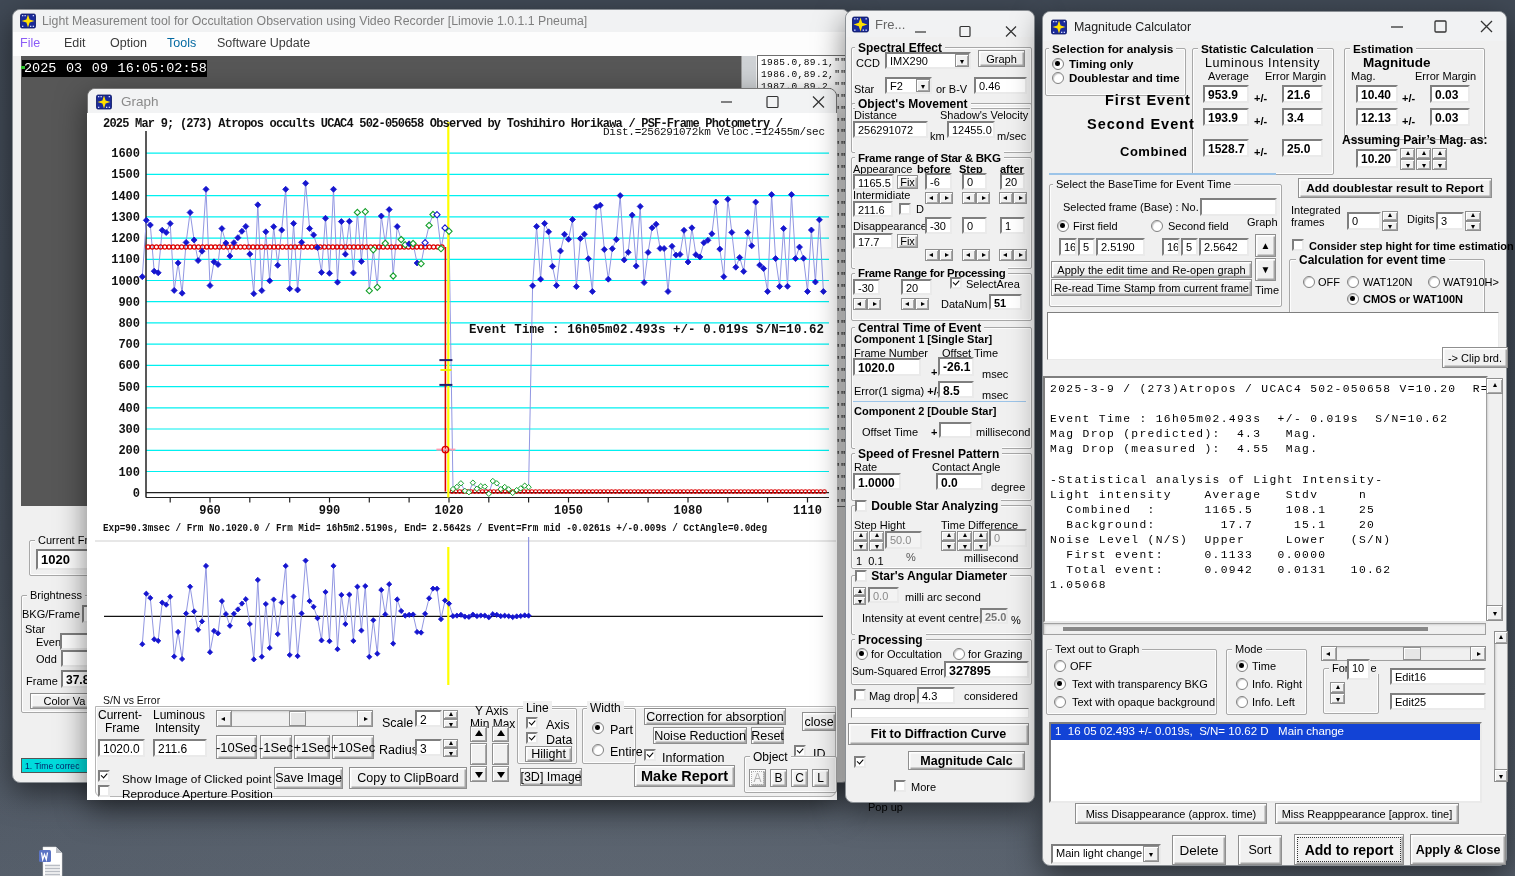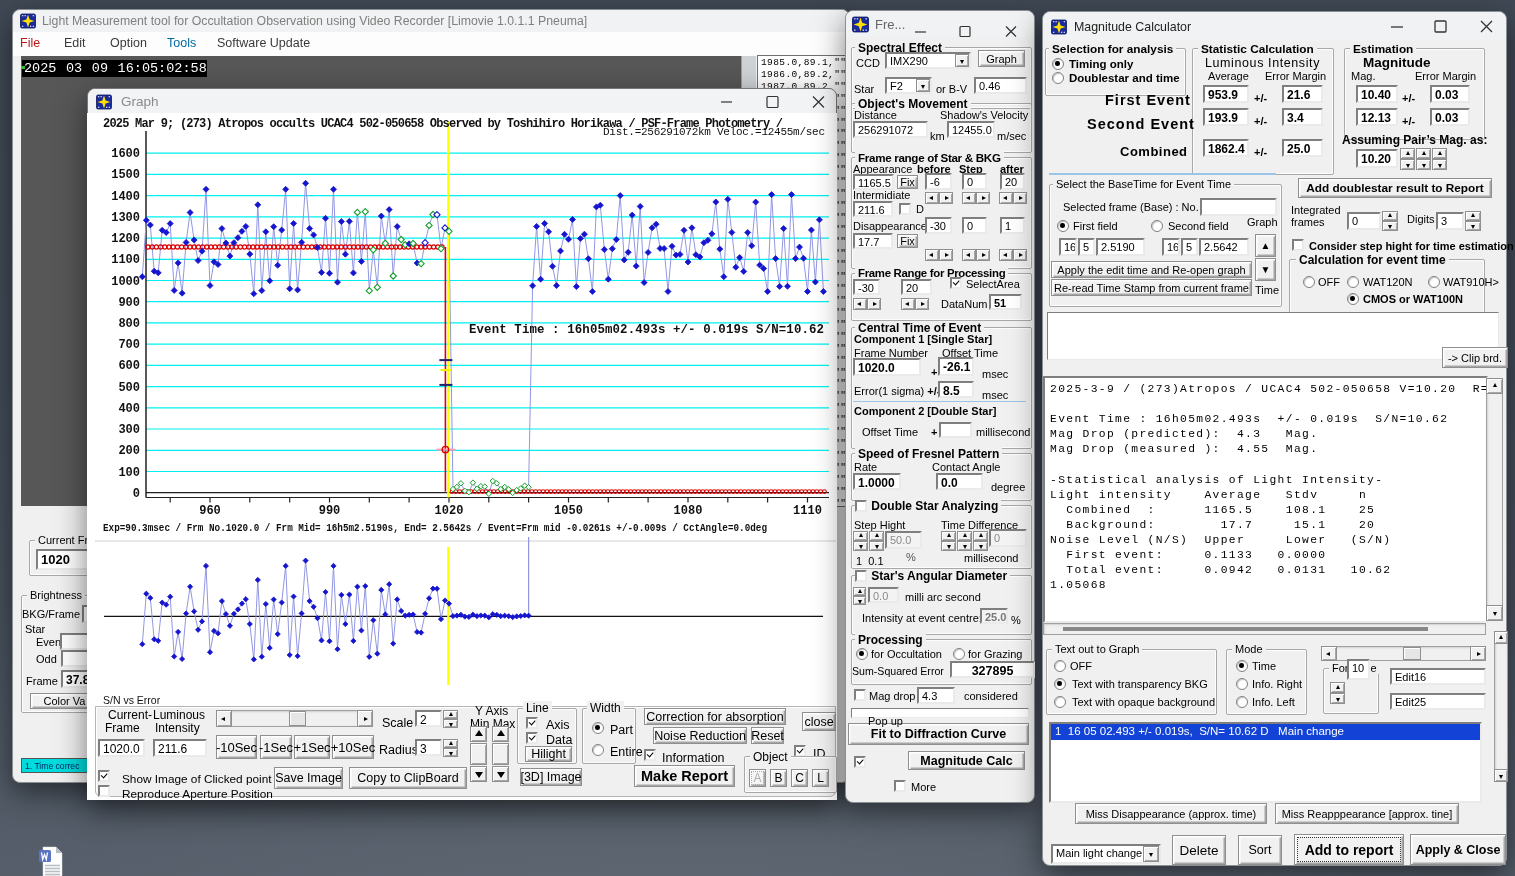--- a/index.html
+++ b/index.html
@@ -67,21 +67,21 @@
           <rect x="4.5" y="2" width="1.3" height="1.3"></rect>
 <rect x="12.7" y="2" width="1.3" height="1.3"></rect>
           <rect x="2" y="12.7" width="1.3" height="1.3"></rect>
 <rect x="12.7" y="12.7" width="1.3" height="1.3"></rect>
           <rect x="10" y="12.7" width="1.3" height="1.3"></rect>
 </g>
       </svg>
 <span class="ttl" style="color:#7f7f7f;font-size:12.3px">Light Measurement tool for Occultation Observation using Video Recorder [Limovie 1.0.1.1 Pneuma]</span>
 </div>
 <div style="position:absolute;left:0;top:22px;width:100%;height:24px;background:#fdfdfd">
-<span style="position:absolute;left:7px;top:4px;font-size:12.5px;color:#b91c1c">File</span>
+<span style="position:absolute;left:7px;top:4px;font-size:12.5px;color:#8b5cf6">File</span>
 <span style="position:absolute;left:51px;top:4px;font-size:12.5px;color:#3a3a3a">Edit</span>
 <span style="position:absolute;left:97px;top:4px;font-size:12.5px;color:#3a3a3a">Option</span>
 <span style="position:absolute;left:154px;top:4px;font-size:12.5px;color:#0369a1">Tools</span>
 <span style="position:absolute;left:204px;top:4px;font-size:12.5px;color:#3a3a3a">Software Update</span>
 </div>
 <div style="position:absolute;left:8px;top:46px;width:720px;height:450px;background:#575757">
 <div style="position:absolute;left:1px;top:4px;width:185px;height:17px;background:#000;white-space:nowrap;overflow:hidden">
         <span class="mono" style="position:absolute;left:2px;top:1px;font-size:13.5px;font-weight:normal;color:#fff;letter-spacing:0px;word-spacing:1.5px;white-space:nowrap">2025 03 09 16:05:02:582</span>
       </div>
 <div style="position:absolute;left:0px;top:10px;width:4px;height:3px;background:#30c030"></div>
@@ -641,21 +641,21 @@
 <path d="M417.7 500.1L420.3 502.7L417.7 505.3L415.1 502.7Z" fill="#1515cf" stroke="#1515cf" stroke-width="0.8"></path>
 <path d="M421.7 500.6L424.3 503.2L421.7 505.8L419.1 503.2Z" fill="#1515cf" stroke="#1515cf" stroke-width="0.8"></path>
 <path d="M425.7 501.5L428.3 504.1L425.7 506.7L423.1 504.1Z" fill="#1515cf" stroke="#1515cf" stroke-width="0.8"></path>
 <path d="M429.7 500.8L432.3 503.4L429.7 506.0L427.1 503.4Z" fill="#1515cf" stroke="#1515cf" stroke-width="0.8"></path>
 <path d="M433.7 500.4L436.3 503.0L433.7 505.6L431.1 503.0Z" fill="#1515cf" stroke="#1515cf" stroke-width="0.8"></path>
 <path d="M437.7 499.8L440.3 502.4L437.7 505.0L435.1 502.4Z" fill="#1515cf" stroke="#1515cf" stroke-width="0.8"></path>
 <path d="M441.6 500.1L444.2 502.7L441.6 505.3L439.0 502.7Z" fill="#1515cf" stroke="#1515cf" stroke-width="0.8"></path>
 <text x="16" y="591" font-family="Liberation Sans" font-size="10.5" fill="#111">S/N vs Error</text>
 </svg>
 <div style="position:absolute;left:95px;top:706px;width:741px;height:91px;background:#f0f0f0;border:1px solid #b5b5b5;box-shadow:inset 1px 1px 0 #fff;border-radius:0 0 6px 6px;font-size:12px">
-<div class="lab" style="left:12px;top:1px;font-size:12px">Current-</div>
+<div class="lab" style="left:2px;top:1px;font-size:12px">Current-</div>
 <div class="lab" style="left:9px;top:14px;font-size:12px">Frame</div>
 <div class="lab" style="left:57px;top:1px;font-size:12px">Luminous</div>
 <div class="lab" style="left:59px;top:14px;font-size:12px">Intensity</div>
 <div class="tb" style="left:2px;top:32px;width:47px;height:18px;font-size:12px">1020.0</div>
 <div class="tb" style="left:57px;top:32px;width:54px;height:18px;font-size:12px">211.6</div>
 <div class="scrt" style="left:120px;top:3px;width:157px;height:17px"></div>
 <div class="sp sl" style="left:120px;top:3px;width:16px;height:17px"></div>
 <div class="sp sr" style="left:261px;top:3px;width:16px;height:17px"></div>
 <div class="thumb" style="left:193px;top:4px;width:17px;height:15px"></div>
 <div class="btn" style="left:120px;top:28px;width:41px;height:24px;font-size:13px">-10Sec</div>
@@ -855,31 +855,31 @@
 <div class="lab" style="left:16px;top:601px;">Intensity at event centre:</div>
 <div class="tb" style="left:134px;top:597px;width:28px;height:16px;background:#f3f3f3"><b style="color:#777">25.0</b></div>
 <div class="lab" style="left:165px;top:603px;">%</div>
 <div class="grp" style="left:5px;top:628px;width:181px;height:46px"></div>
 <div class="glab" style="left:9px;top:622px;font-size:12px"><b>Processing</b></div>
 <div class="rad on" style="left:10px;top:637px"></div>
 <div class="lab" style="left:25px;top:637px;">for Occultation</div>
 <div class="rad" style="left:107px;top:637px"></div>
 <div class="lab" style="left:122px;top:637px;">for Grazing</div>
 <div class="lab" style="left:6px;top:654px;font-size:10.6px">Sum-Squared Error</div>
-<div class="tb" style="left:104px;top:650px;width:85px;height:17px;text-align:center;"><b style="font-size:12.5px">327895</b></div>
+<div class="tb" style="left:98px;top:650px;width:85px;height:17px;"><b style="font-size:12.5px">327895</b></div>
 <div class="cb" style="left:8px;top:678px"></div>
 <div class="lab" style="left:23px;top:679px;">Mag drop</div>
 <div class="tb" style="left:71px;top:676px;width:38px;height:17px;">4.3</div>
 <div class="lab" style="left:118px;top:679px;">considered</div>
 <div style="position:absolute;left:5px;top:697px;width:178px;height:10px;background:#fff;border:1px solid;border-color:#7f7f7f #eaeaea #eaeaea #7f7f7f"></div>
 <div class="btn" style="left:2px;top:712px;width:181px;height:22px;">
       <b style="font-size:12.5px">Fit to Diffraction Curve</b>
     </div>
 <div class="cb on" style="left:8px;top:745px"></div>
-<div class="lab" style="left:22px;top:704px;">Pop up</div>
+<div class="lab" style="left:22px;top:790px;">Pop up</div>
 <div class="btn" style="left:62px;top:740px;width:117px;height:19px;">
       <b style="font-size:12.5px">Magnitude Calc</b>
     </div>
 <div class="cb" style="left:48px;top:769px"></div>
 <div class="lab" style="left:65px;top:770px;">More</div>
 </div>
 <div class="win" style="left:1042px;top:11px;width:465px;height:855px;font-size:11px">
 <div class="tbar" style="height:29px">
 <svg width="16" height="16" viewBox="0 0 16 16" style="margin-left:8px">
 <rect x="0.5" y="1" width="15" height="14" rx="1.5" fill="#1a2a9a"></rect>
@@ -911,21 +911,21 @@
 <div class="glab" style="left:155px;top:30px;font-size:11.8px"><b>Statistic Calculation</b></div>
 <div class="lab" style="left:162px;top:44px;font-size:12.5px;letter-spacing:0.6px">Luminous Intensity</div>
 <div class="lab" style="left:165px;top:58px;">Average</div>
 <div class="lab" style="left:222px;top:58px;">Error Margin</div>
 <div class="tb" style="left:160px;top:73px;width:46px;height:18px;"><b style="font-size:12px">953.9</b></div>
 <div class="lab" style="left:211px;top:80px;"><b>+/-</b></div>
 <div class="tb" style="left:239px;top:73px;width:41px;height:18px;"><b style="font-size:12px">21.6</b></div>
 <div class="tb" style="left:160px;top:96px;width:46px;height:18px;"><b style="font-size:12px">193.9</b></div>
 <div class="lab" style="left:211px;top:103px;"><b>+/-</b></div>
 <div class="tb" style="left:239px;top:96px;width:41px;height:18px;"><b style="font-size:12px">3.4</b></div>
-<div class="tb" style="left:160px;top:127px;width:46px;height:18px;"><b style="font-size:12px">1862.4</b></div>
+<div class="tb" style="left:160px;top:127px;width:46px;height:18px;"><b style="font-size:12px">1528.7</b></div>
 <div class="lab" style="left:211px;top:134px;"><b>+/-</b></div>
 <div class="tb" style="left:239px;top:127px;width:41px;height:18px;"><b style="font-size:12px">25.0</b></div>
 <div class="lab" style="left:62px;top:80px;"><b style="font-size:14.5px;letter-spacing:1px">First Event</b></div>
 <div class="lab" style="left:44px;top:104px;"><b style="font-size:14.5px;letter-spacing:1px">Second Event</b></div>
 <div class="lab" style="left:77px;top:132px;"><b style="font-size:13px;letter-spacing:0.5px">Combined</b></div>
 <div class="grp" style="left:301px;top:36px;width:141px;height:92px"></div>
 <div class="glab" style="left:307px;top:30px;font-size:11.8px"><b>Estimation</b></div>
 <div class="lab" style="left:320px;top:43px;"><b style="font-size:13.5px">Magnitude</b></div>
 <div class="lab" style="left:308px;top:58px;">Mag.</div>
 <div class="lab" style="left:372px;top:58px;">Error Margin</div>

